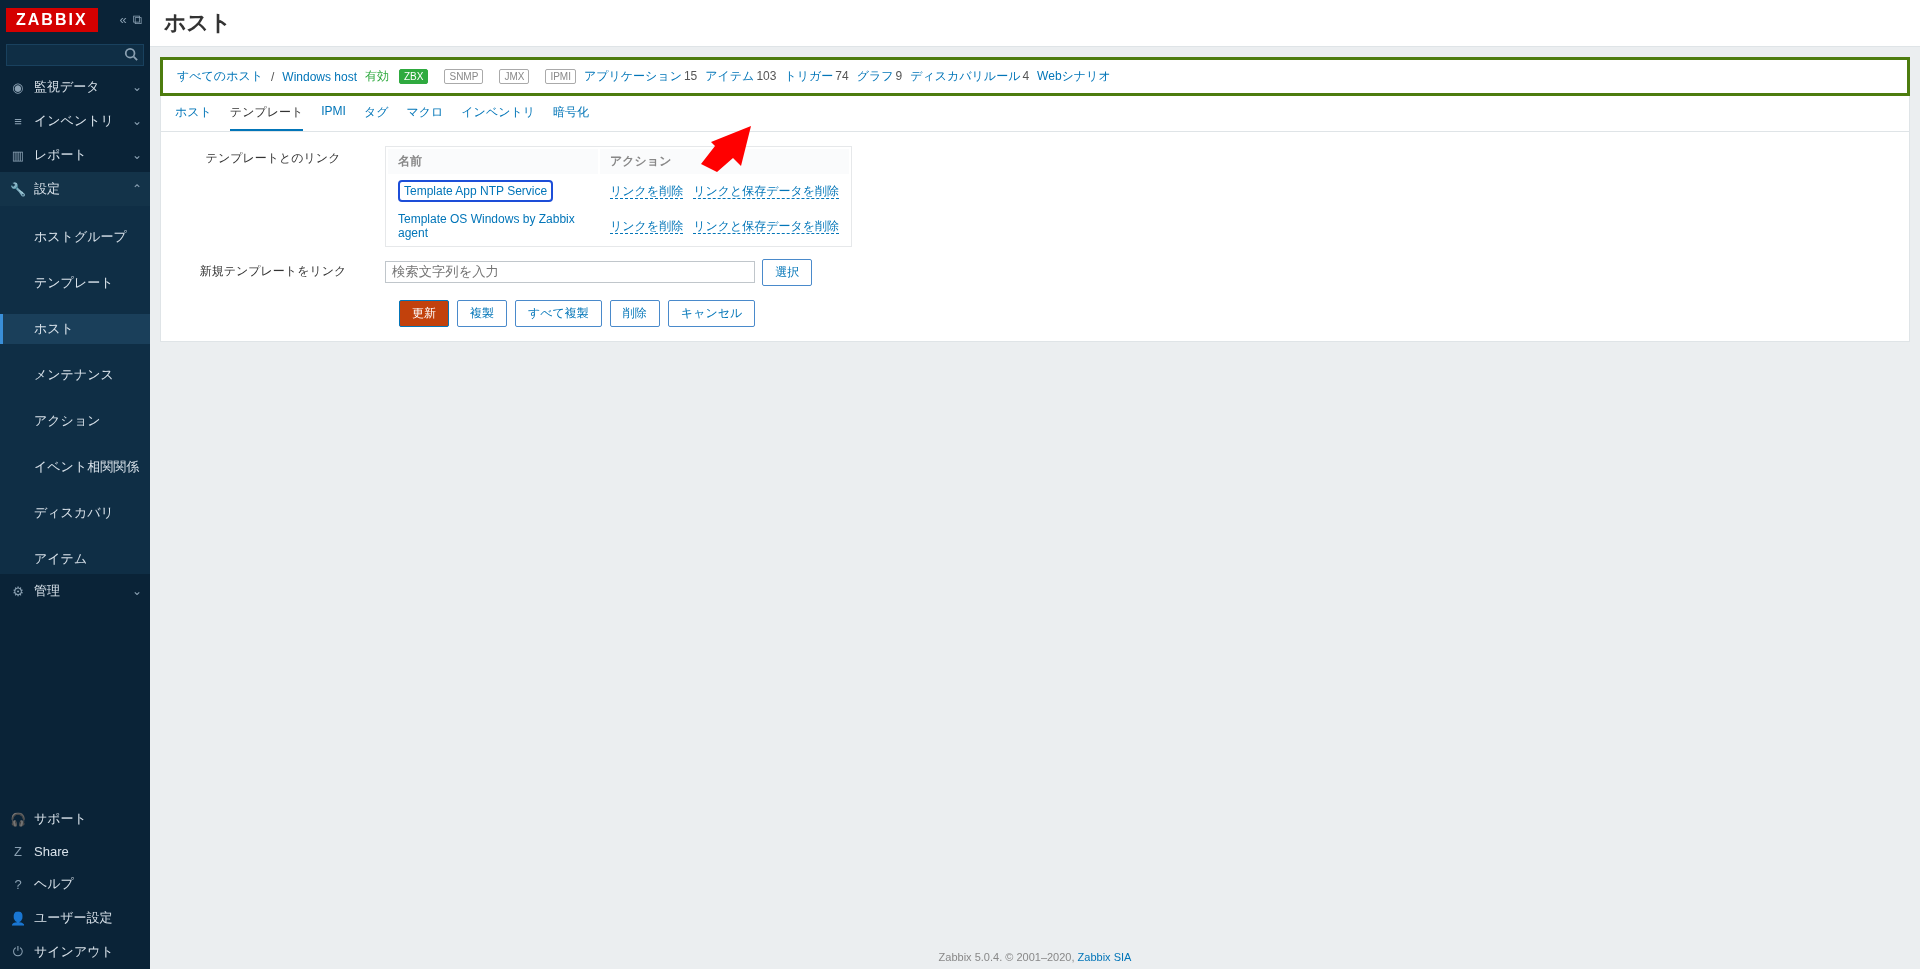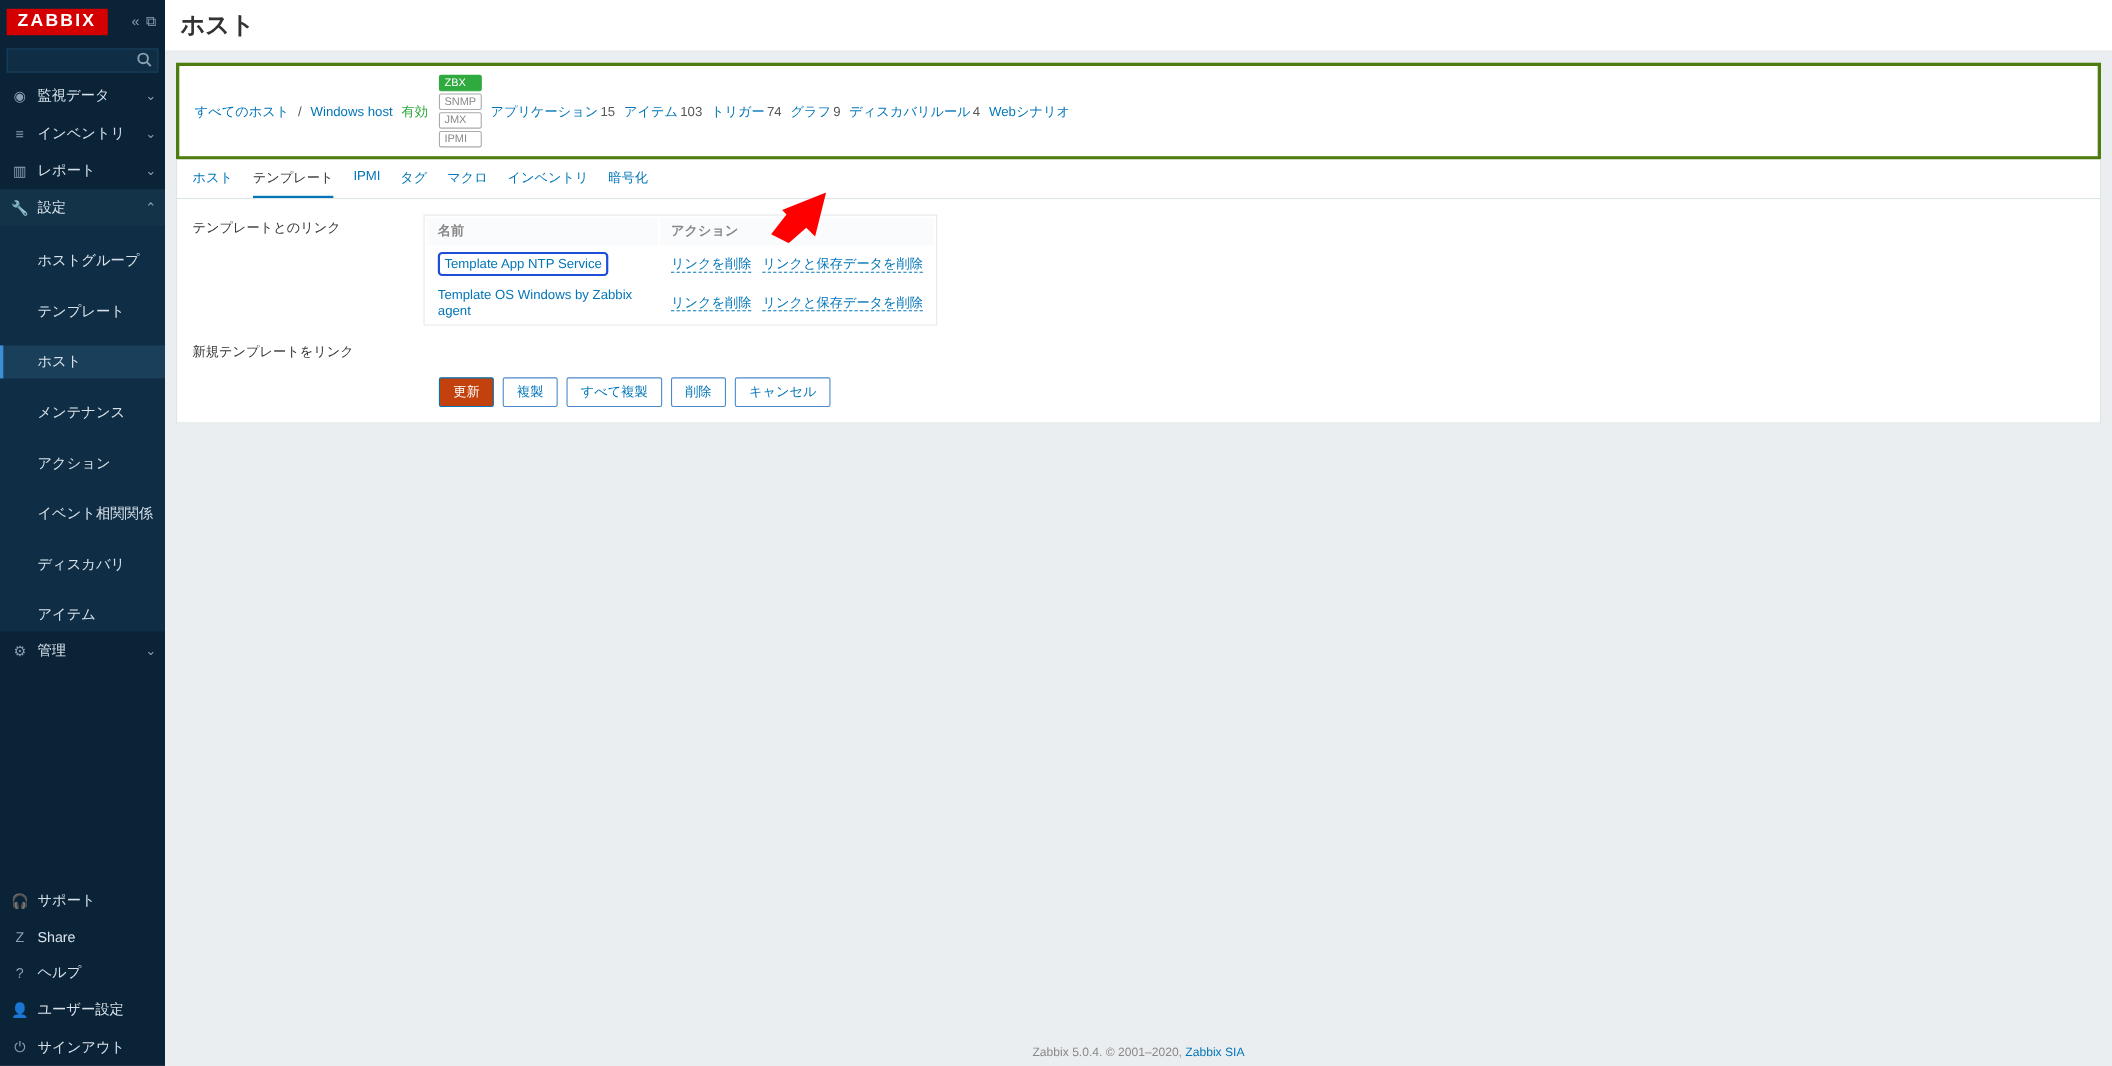--- a/index.html
+++ b/index.html
@@ -24,29 +24,29 @@
 .footer-item .nav-icon { color: #8aa0b2; }
 .main { flex: 1; display: flex; flex-direction: column; background: #ebeef0; }
 .page-header { background: #fff; padding: 8px 14px; border-bottom: 1px solid #dfe4e7; }
 .page-title { font-size: 22px; color: #333; }
 .breadcrumb-bar { background: #fff; padding: 8px 14px; border: 3px solid #4d7c0f; margin: 10px 10px 0 10px; display: flex; align-items: center; gap: 8px; font-size: 12px; }
 .bc-link { color: #0275b8; cursor: pointer; }
 .bc-sep { color: #555; }
 .status-enabled { color: #2faa3f; }
 .badge { font-size: 10px; padding: 1px 4px; border: 1px solid #aaa; border-radius: 2px; color: #888; margin-left: 2px; background: #fff; }
 .badge.green { background: #2faa3f; border-color: #2faa3f; color: #fff; }
-.badge-group { display: flex; gap: 2px; flex-direction: column; }
+.badge-group { display: flex; gap: 14px; }
 .bc-item { color: #0275b8; cursor: pointer; text-align: center; }
 .bc-count { color: #555; margin-left: 2px; }
 .tab-bar { background: #fff; margin: 0 10px; border-left: 1px solid #dfe4e7; border-right: 1px solid #dfe4e7; border-bottom: 1px solid #dfe4e7; padding: 0 14px; display: flex; gap: 18px; font-size: 12px; }
 .tab { padding: 8px 0; color: #0275b8; cursor: pointer; }
 .tab.active { color: #333; border-bottom: 2px solid #0275b8; }
 .form-area { background: #fff; margin: 0 10px 10px 10px; border-left: 1px solid #dfe4e7; border-right: 1px solid #dfe4e7; border-bottom: 1px solid #dfe4e7; padding: 14px; font-size: 12px; position: relative; }
 .form-row { display: flex; margin-bottom: 12px; }
-.form-label { width: 210px; text-align: left; padding-right: 14px; padding-top: 4px; color: #333; }
+.form-label { width: 210px; text-align: center; padding-right: 14px; padding-top: 4px; color: #333; }
 .template-table { border: 1px solid #e6e8ea; }
 .template-table th { text-align: left; color: #888; font-weight: bold; padding: 4px 10px; background: #fafbfc; }
 .template-table td { padding: 4px 10px; }
 .tpl-name { color: #0275b8; cursor: pointer; }
 .tpl-action { color: #0275b8; cursor: pointer; border-bottom: 1px dashed #0275b8; }
 .highlight-box { border: 2px solid #1d4ed8; border-radius: 4px; padding: 2px 4px; display: inline-block; }
 .arrow { position: absolute; left: 540px; top: -6px; }
 .new-tpl-input { width: 370px; height: 22px; border: 1px solid #c0c6cb; padding: 0 6px; }
 .btn { border: 1px solid #4a8acb; background: #fff; color: #0275b8; padding: 4px 12px; font-size: 12px; cursor: pointer; border-radius: 2px; }
 .btn.primary { background: #c2410c; color: #fff; border-color: #0275b8; }
@@ -202,20 +202,24 @@
                 <span class="tpl-action">リンクと保存データを削除</span>
               </td>
             </tr>
           </tbody>
         </table>
       </div>
     </div>
 
     <div class="form-row">
       <div class="form-label">新規テンプレートをリンク</div>
+      <div>
+        <input class="new-tpl-input" placeholder="検索文字列を入力" style="">
+        <button class="btn" style="margin-left:4px">選択</button>
+      </div>
     </div>
 
     <div class="btn-row">
       <button class="btn primary">更新</button>
       <button class="btn">複製</button>
       <button class="btn">すべて複製</button>
       <button class="btn">削除</button>
       <button class="btn">キャンセル</button>
     </div>
   </div>

